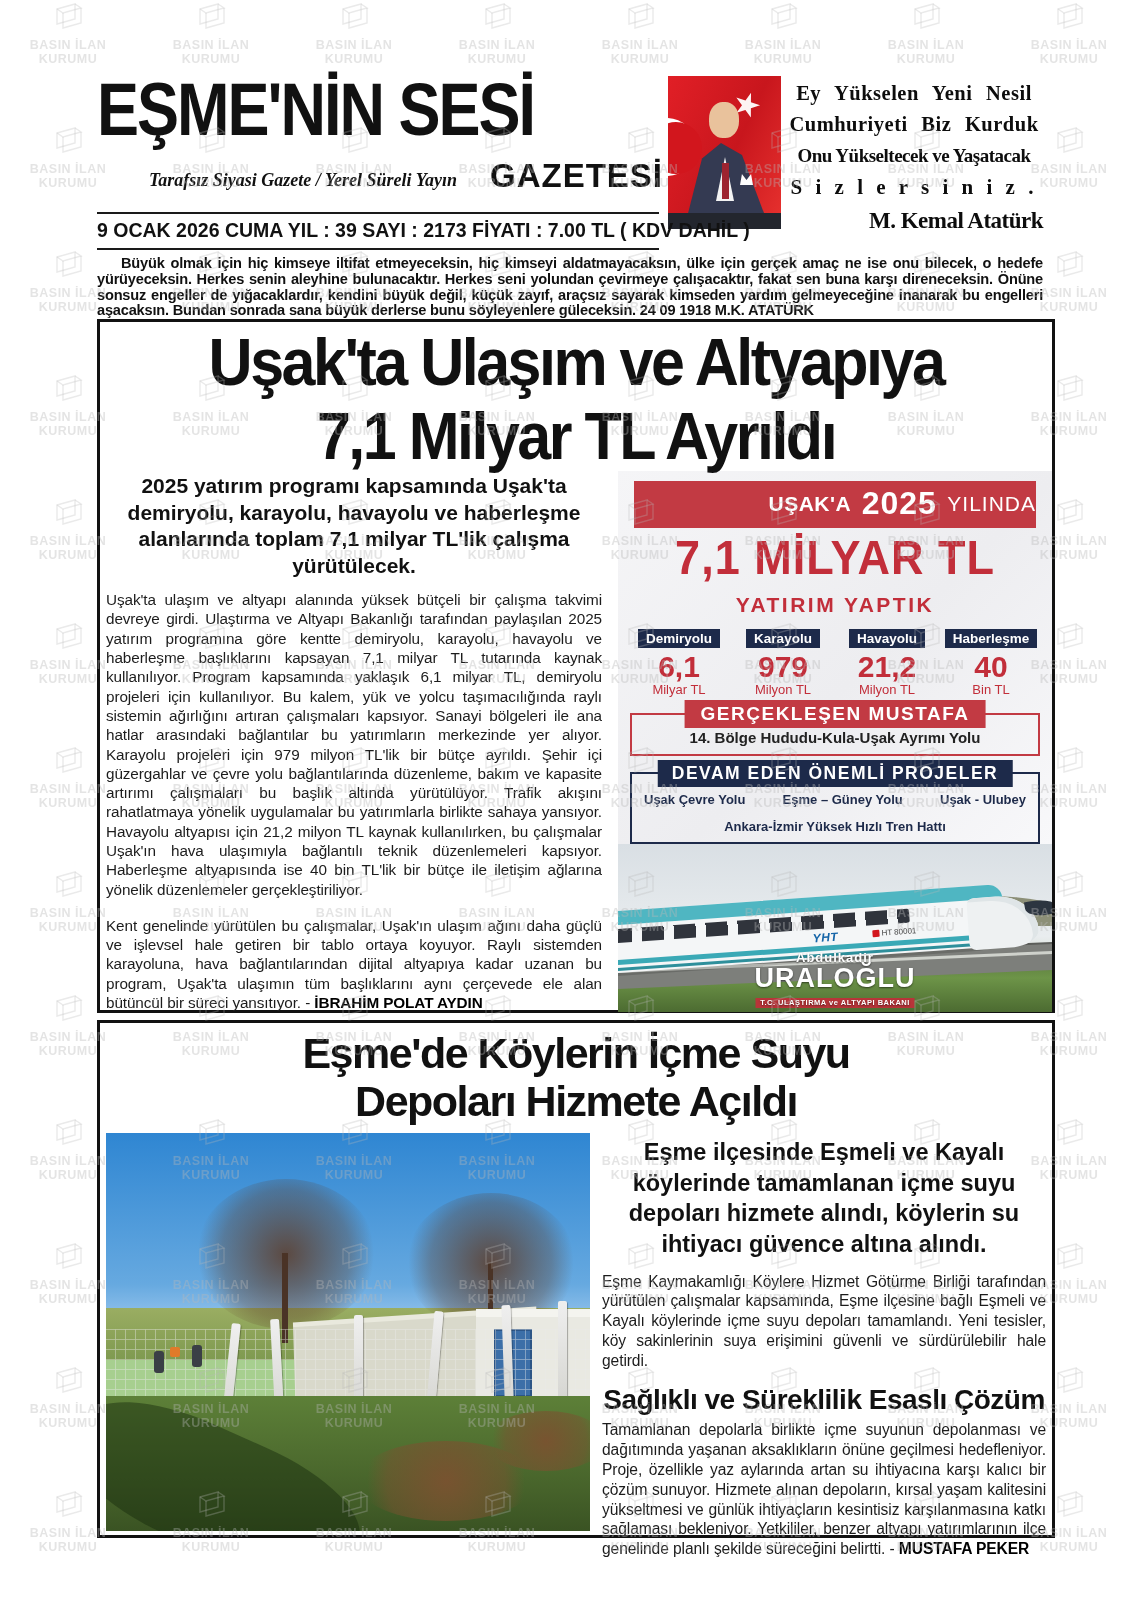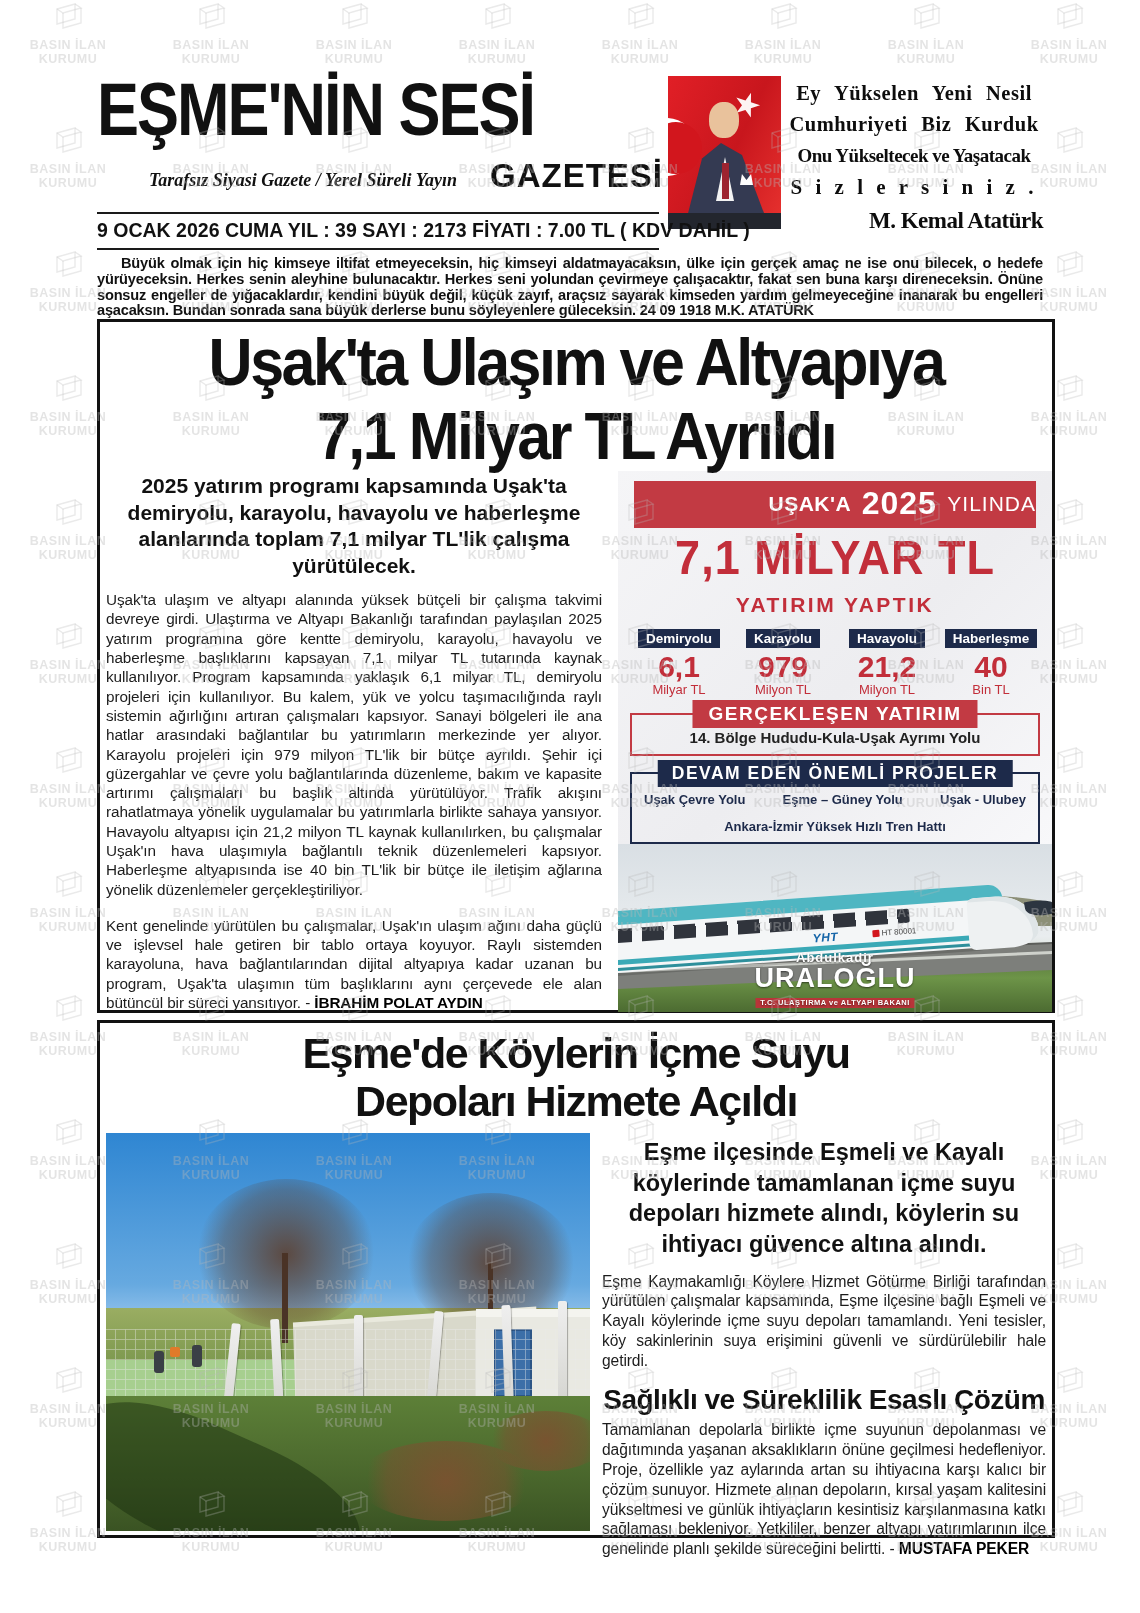--- a/index.html
+++ b/index.html
@@ -1177,21 +1177,21 @@
   </div>
 
   <div class="istat">
     <span class="ichip">Haberleşme</span>
     <div class="ival">40</div>
     <div class="iunit">Bin TL</div>
   </div>
 </div>
 
           <div class="ibox">
-            <div class="ibox-title">GERÇEKLEŞEN YATIRIM</div>
+            <div class="ibox-title">GERÇEKLEŞEN MUSTAFA</div>
             <div class="ibox-item">14. Bölge Hududu-Kula-Uşak Ayrımı Yolu</div>
           </div>
 
           <div class="ibox2">
             <div class="ibox2-title">DEVAM EDEN ÖNEMLİ PROJELER</div>
             <div class="irow">
                 <div>Uşak Çevre Yolu</div>
                 <div>Eşme – Güney Yolu</div>
                 <div>Uşak - Ulubey</div>
               </div>

